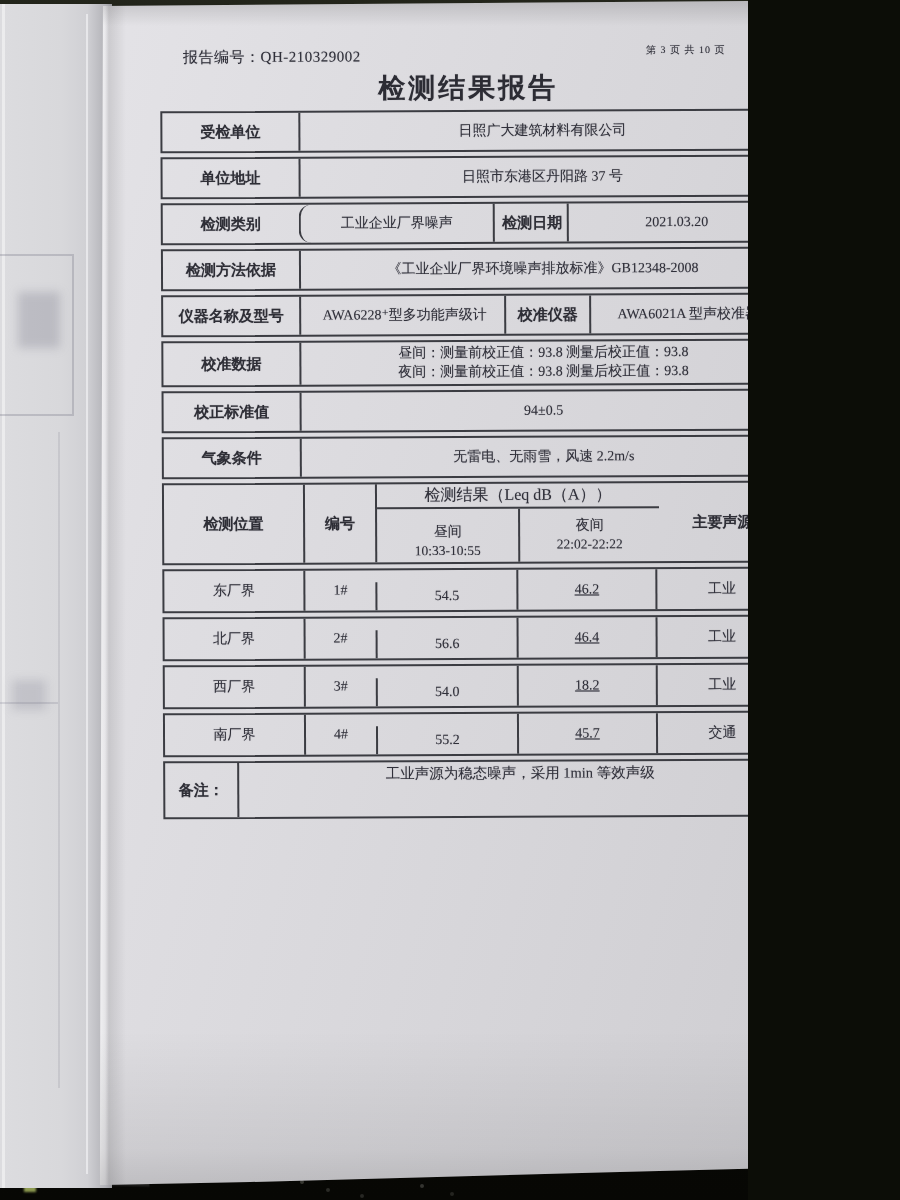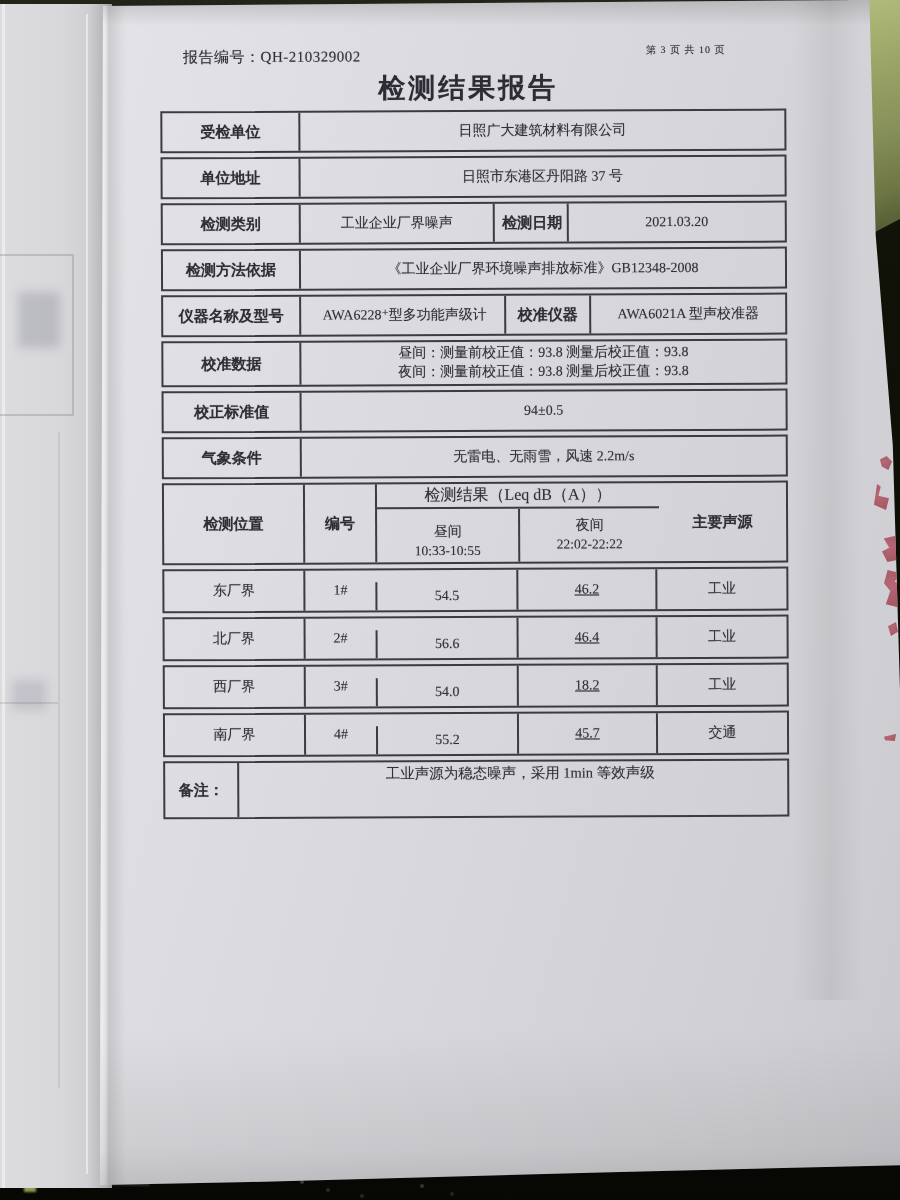--- a/index.html
+++ b/index.html
@@ -2,21 +2,21 @@
 <html><head>
 <meta charset="utf-8">
 <style>
   :root{
     --bd:#3b3c42;
     --ink:#30303a;
     --paper:#d8d7db;
   }
   html,body{margin:0;padding:0;background:#0c0d07;}
   .scene{
-    position:relative;width:900px;height:1200px;overflow:hidden;
+    position:relative;width:748px;height:1200px;overflow:hidden;
     background:linear-gradient(180deg,#23251b 0%,#15160f 4%,#101107 22%,#0b0c06 62%,#070704 100%);
     font-family:"Liberation Serif","DejaVu Serif",serif;
     color:var(--ink);
   }
   
   .olive{
     position:absolute;left:848px;top:0;width:52px;height:238px;z-index:1;
     background:linear-gradient(165deg,#b2bc7c 0%,#9aa466 30%,#87915a 55%,#6d7644 80%,#4c5430 100%);
     clip-path:polygon(0 0,100% 0,100% 92%,30% 100%);
   }
@@ -60,21 +60,21 @@
   
   .table{position:absolute;left:162px;top:110px;width:626px;}
   .trow{box-sizing:border-box;border:2px solid var(--bd);margin-bottom:4px;display:flex;align-items:stretch;}
   .cell{box-sizing:border-box;display:flex;flex-direction:column;align-items:center;justify-content:center;
     text-align:center;font-size:14px;line-height:1.35;padding:2px 4px;}
   .cell + .cell{border-left:2px solid var(--bd);}
   .lab{font-family:"Liberation Sans","DejaVu Sans",sans-serif;font-weight:700;font-size:15px;color:#2e2e36;}
   .grow{flex:1 1 auto;}
   .w-label{flex:0 0 136px;}
   .h42{height:42px;} .h46{height:46px;} .h44{height:44px;} .h58{height:58px;} .h82{height:82px;}
-  .w194{flex:0 0 194px;} .w74{flex:0 0 74px;padding-left:7px;} .w205{flex:0 0 205px;padding-left:8px;} .w85{flex:0 0 85px;}
+  .w194{flex:0 0 194px;border-radius:12px;} .w74{flex:0 0 74px;padding-left:7px;} .w205{flex:0 0 205px;padding-left:8px;} .w85{flex:0 0 85px;}
   .w139{flex:0 0 139px;} .w72{flex:0 0 72px;} .w141{flex:0 0 141px;margin-top:12px;} .wNight{flex:0 0 139px;text-decoration:underline;}
   .mid{flex:0 0 282px;display:flex;flex-direction:column;border-left:2px solid var(--bd);}
   .mid-top{box-sizing:border-box;height:34px;display:flex;align-items:center;justify-content:center;border-bottom:2px solid var(--bd);}
   .mid-bottom{flex:1;display:flex;}
   .mid-bottom .cell:first-child{border-left:none;}
   .sub-time{font-size:13.5px;}
   .remark-text{flex:1;display:flex;align-items:center;justify-content:flex-start;text-align:left;padding-left:18px;font-size:14.5px;}
   .cal-line{display:block;font-size:14px;}
   
   .red-marks{position:absolute;left:872px;top:452px;width:30px;height:300px;z-index:5;}

